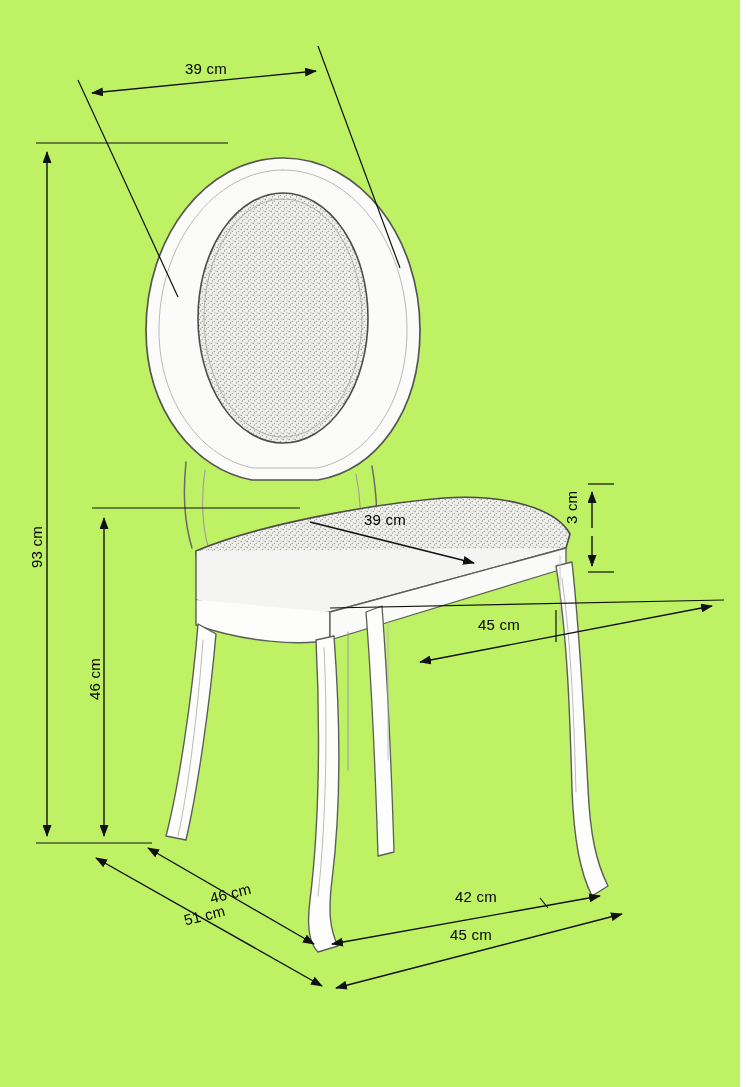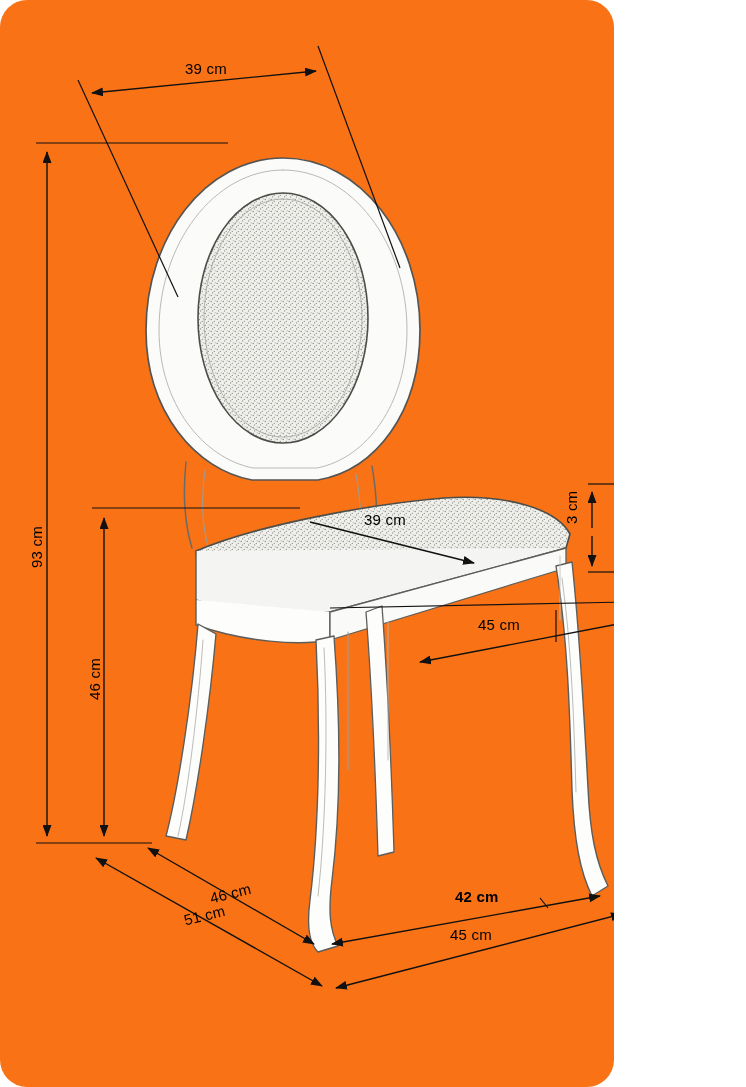--- a/index.html
+++ b/index.html
@@ -5,25 +5,24 @@
   html, body {
     margin: 0;
     padding: 0;
     background: #ffffff;
   }
   body {
     font-family: "Liberation Sans", sans-serif;
   }
   #canvas {
     position: relative;
-    width: 614px;
+    width: 740px;
     height: 1087px;
-    background: #f97316;
+    background: #bef264;
     overflow: hidden;
-    border-radius: 27px;
   }
   #canvas svg.layer {
     position: absolute;
     left: 0;
     top: 0;
     width: 746px;
     height: 1087px;
   }
   .dim-label {
     position: absolute;
@@ -158,17 +157,17 @@
   <div class="dim-label" style="left:364px; top:511px;">39 cm</div>
 
   <div class="dim-label rot-90" style="left:563px; top:524px;">3 cm</div>
 
   <div class="dim-label" style="left:478px; top:616px;">45 cm</div>
 
   <div class="dim-label rot-14" style="left:208px; top:890px;">46 cm</div>
 
   <div class="dim-label rot-14" style="left:182px; top:912px;">51 cm</div>
 
-  <div class="dim-label" style="left:455px; top:888px;font-weight:bold;">42 cm</div>
+  <div class="dim-label" style="left:455px; top:888px;">42 cm</div>
 
   <div class="dim-label" style="left:450px; top:926px;">45 cm</div>
 
 </div>
 
 </body></html>

